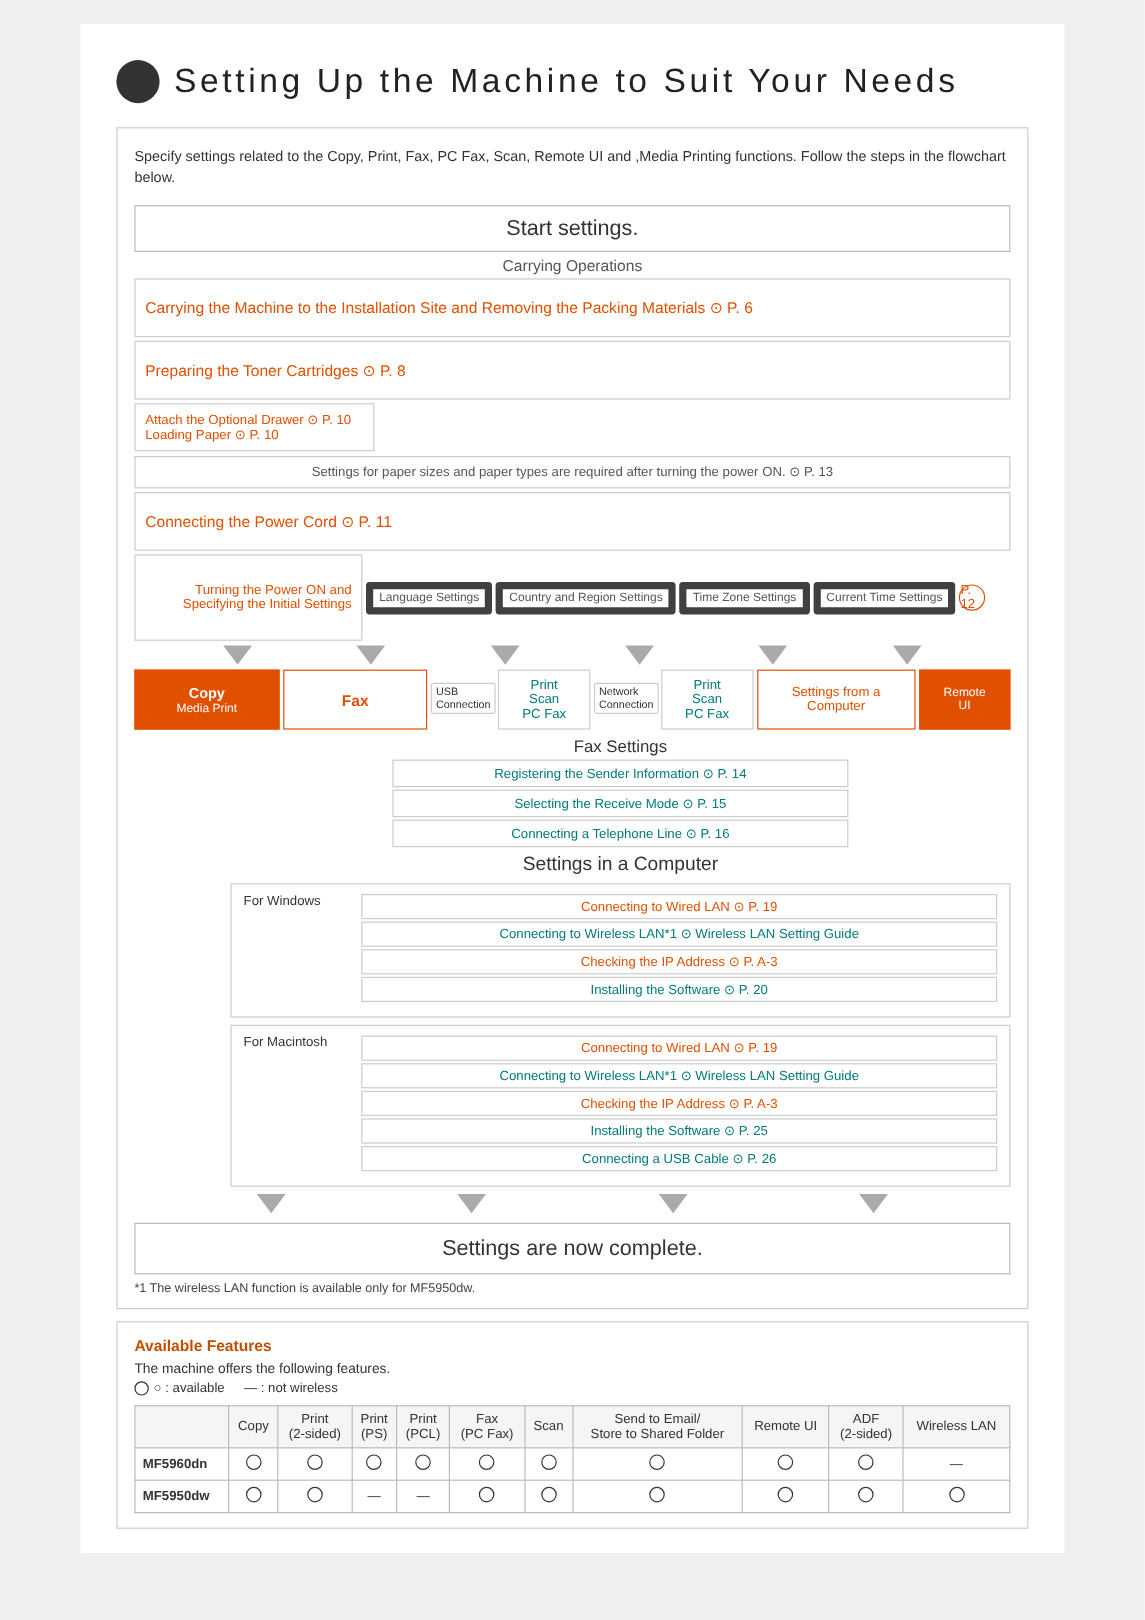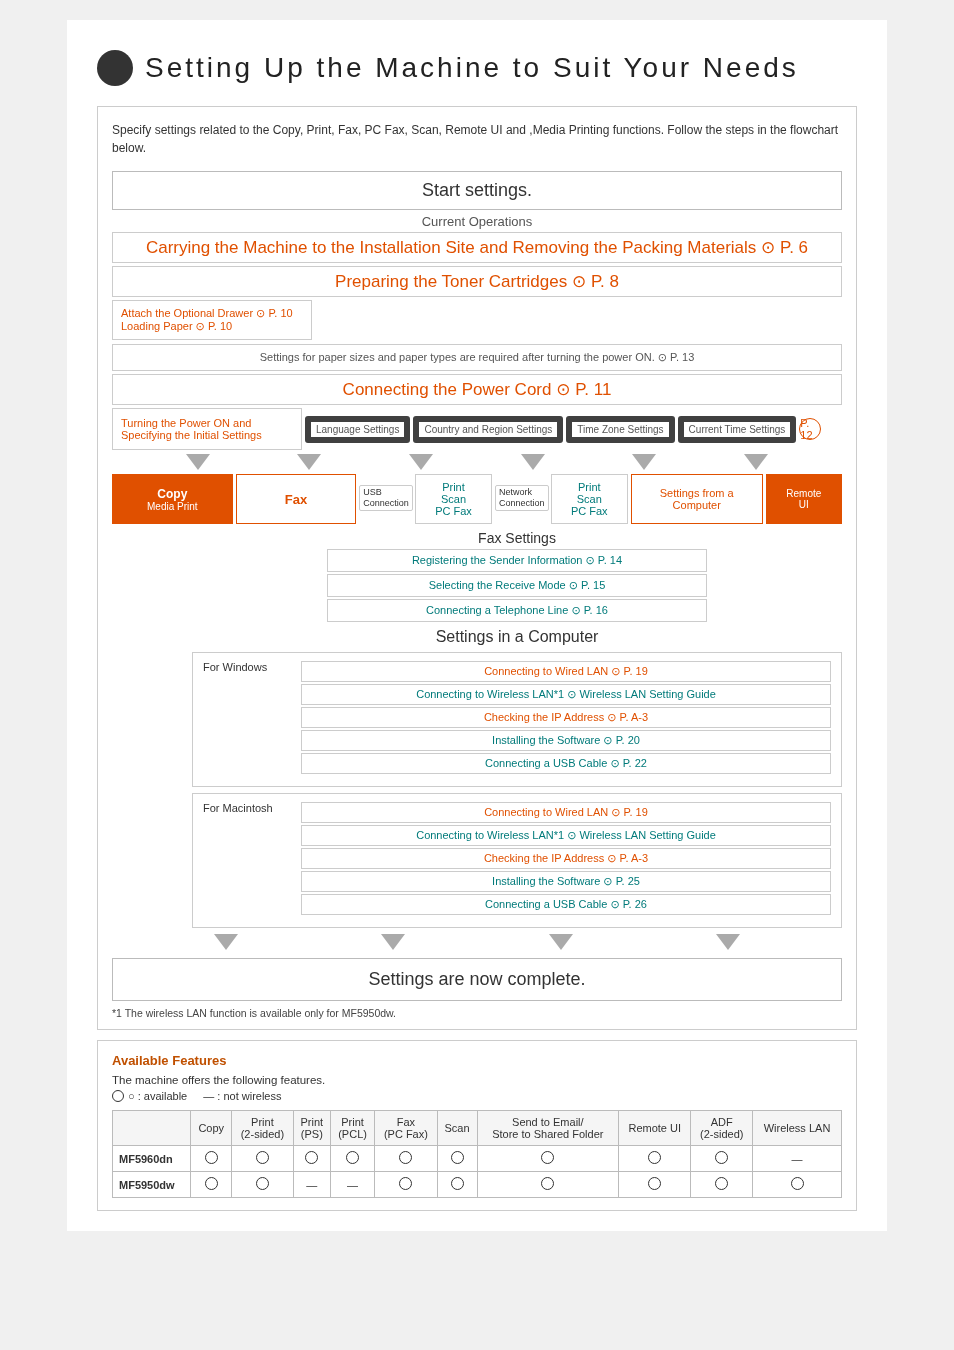--- a/index.html
+++ b/index.html
@@ -89,40 +89,40 @@
       font-size: 11px;
       color: #555;
       flex: 1;
       display: flex;
       align-items: center;
       justify-content: center;
       text-align: center;
     }
     .flow-full {
       border: 1px solid #ccc;
-      padding: 4px 8px;
-      font-size: 17px;
-      text-align: center;
+      padding: 16px 8px;
+      font-size: 13px;
       margin: 3px 0;
       color: #e05000;
     }
     
     .turning-row {
       display: flex;
       align-items: center;
       gap: 3px;
       margin: 3px 0;
     }
     .turning-left {
       border: 1px solid #ccc;
-      padding: 8px 8px;
+      padding: 23px 8px;
       font-size: 11px;
       color: #e05000;
       width: 190px;
       flex-shrink: 0;
+      text-align: right;
     }
     .tag-pill {
       border: 6px solid #404040;
       border-radius: 3px;
       padding: 2px 5px;
       font-size: 10px;
       color: #555;
       white-space: nowrap;
     }
     .arrow-down {
@@ -352,21 +352,21 @@
     <div class="title-dot"></div>
     <h1 class="page-title">Setting Up the Machine to Suit Your Needs</h1>
   </div>
 
   <div class="flowchart-box">
 
     <p class="intro-text">Specify settings related to the Copy, Print, Fax, PC Fax, Scan, Remote UI and ,Media Printing functions. Follow the steps in the flowchart below.</p>
 
     <div class="start-banner">Start settings.</div>
 
-    <div class="req-ops-label">Current Operations</div>
+    <div class="req-ops-label">Carrying Operations</div>
 
     <div class="flow-full flow-item-orange">
       <span>Carrying the Machine to the Installation Site and Removing the Packing Materials ⊙ P. 6</span>
     </div>
 
     <div class="flow-full flow-item-teal">
       <span>Preparing the Toner Cartridges ⊙ P. 8</span>
     </div>
 
     <div class="flow-row">
@@ -457,21 +457,20 @@
       <div class="computer-title">Settings in a Computer</div>
 
       <div class="computer-block">
         <div class="comp-row">
           <div class="comp-label">For Windows</div>
           <div class="comp-links">
             <span class="comp-link-orange">Connecting to Wired LAN ⊙ P. 19</span>
             <span class="comp-link">Connecting to Wireless LAN*1 ⊙ Wireless LAN Setting Guide</span>
             <span class="comp-link-orange">Checking the IP Address ⊙ P. A-3</span>
             <span class="comp-link">Installing the Software ⊙ P. 20</span>
-            <span class="comp-link">Connecting a USB Cable ⊙ P. 22</span>
           </div>
         </div>
       </div>
 
       <div class="computer-block">
         <div class="comp-row">
           <div class="comp-label">For Macintosh</div>
           <div class="comp-links">
             <span class="comp-link-orange">Connecting to Wired LAN ⊙ P. 19</span>
             <span class="comp-link">Connecting to Wireless LAN*1 ⊙ Wireless LAN Setting Guide</span>

